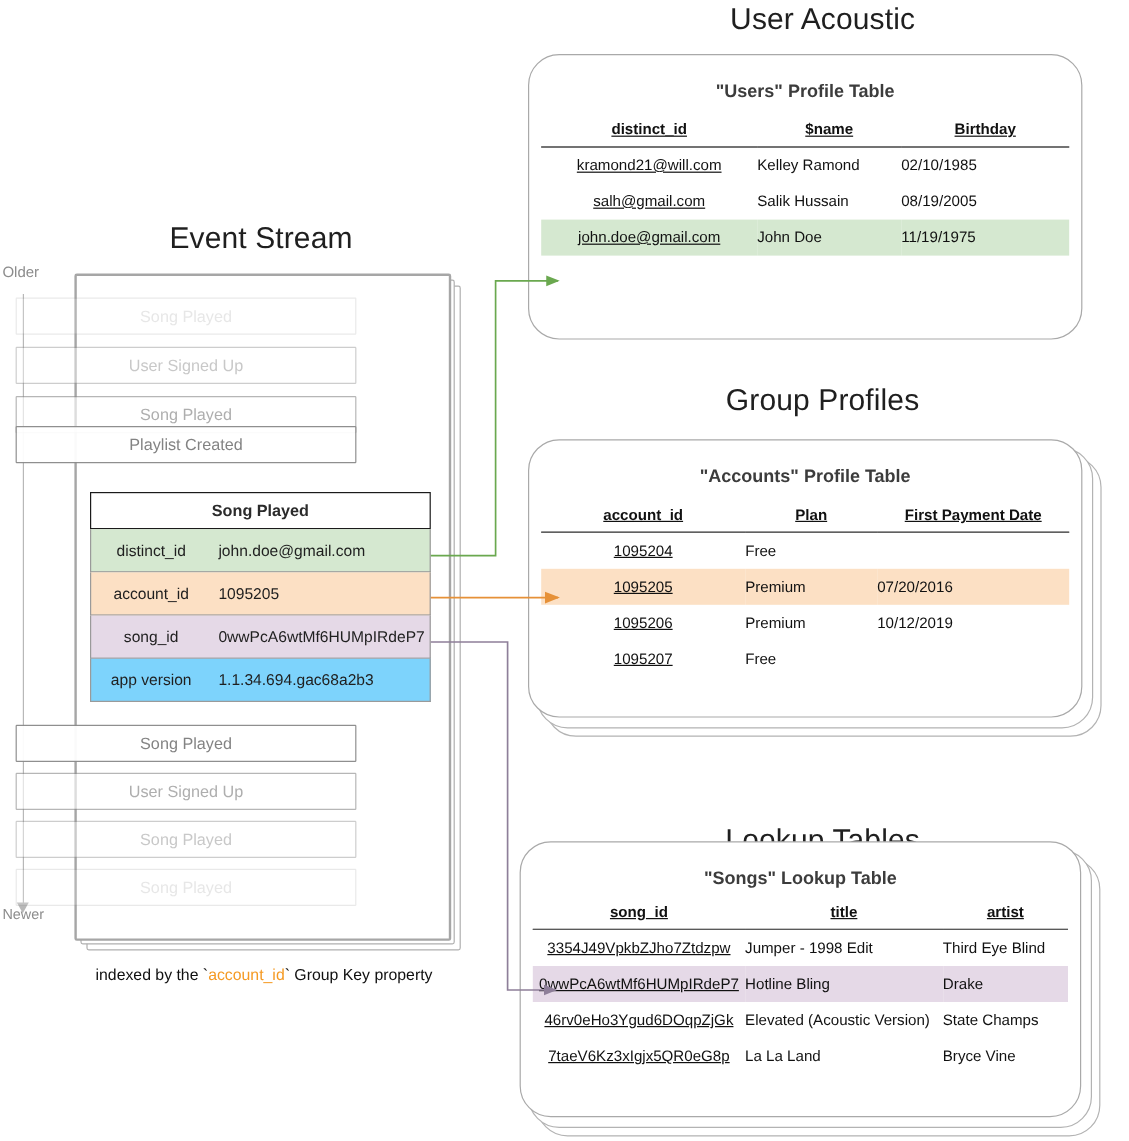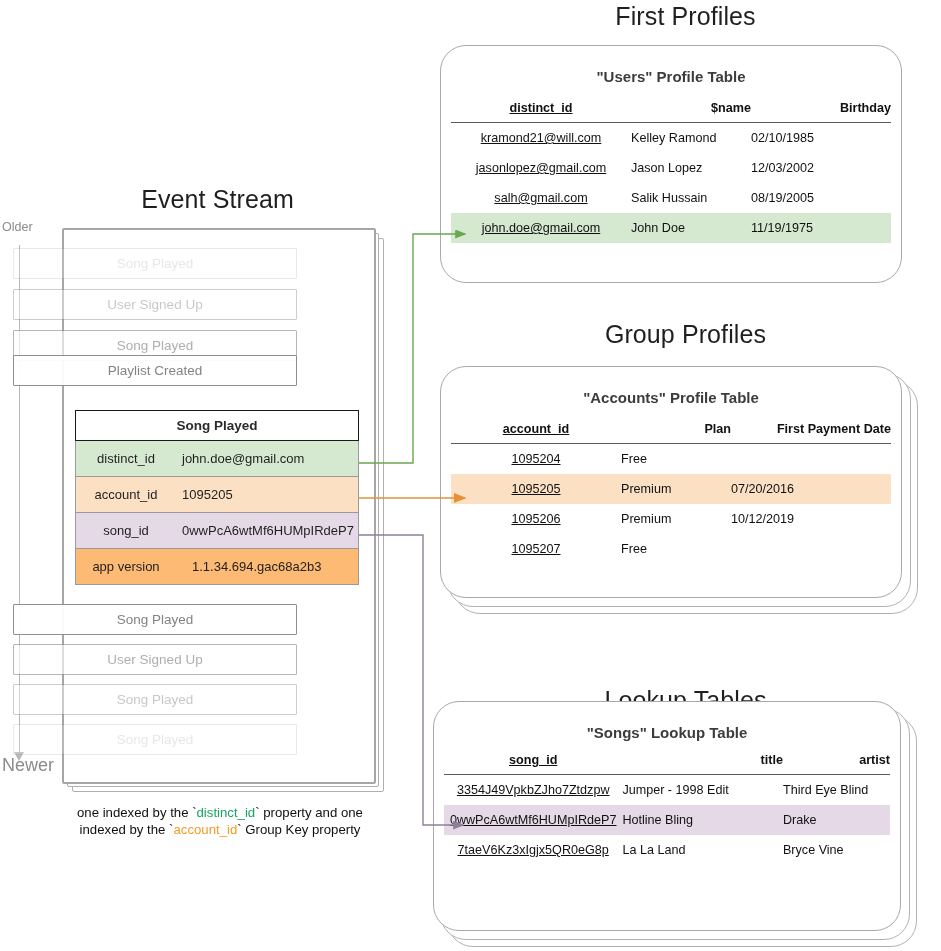--- a/index.html
+++ b/index.html
@@ -63,21 +63,21 @@
   #ev-expanded .prow{
     height:36px;border:1px solid #9a9a9a;border-top:none;
     display:flex;align-items:center;box-sizing:border-box;
     font-size:13px;color:#1f1f1f;
   }
   #ev-expanded .prow .k{width:100px;text-align:center;flex:0 0 100px;}
   #ev-expanded .prow .v{padding-left:6px;}
 
   
   #axis-older{left:2px;top:220px;font-size:12.5px;color:#8c8c8c;}
-  #axis-newer{left:2px;top:755px;font-size:18px;color:#8c8c8c;}
+  #axis-newer{left:2px;top:755px;font-size:12px;color:#8c8c8c;}
   #axis-line{left:19px;top:245px;width:1px;height:510px;background:#b8b8b8;}
   #axis-arrow{
     left:14px;top:752px;width:0;height:0;
     border-left:5.5px solid transparent;border-right:5.5px solid transparent;
     border-top:9px solid #b8b8b8;
   }
 
   
   #caption{
     left:48px;top:804px;width:344px;
@@ -103,21 +103,21 @@
   }
 
   table.tbl{
     border-collapse:collapse;
     margin:0 auto;
     font-size:12.6px;
     color:#111;
   }
   table.tbl th{
     font-weight:bold;font-size:12.6px;color:#111;
-    padding:6px 0 7px 0;text-align:right;white-space:nowrap;
+    padding:6px 0 7px 0;text-align:center;white-space:nowrap;text-decoration:underline;
   }
   table.tbl th.u{text-decoration:underline;text-align:center;}
   table.tbl thead tr{border-bottom:1.6px solid #5a5a5a;}
   table.tbl td{
     padding:0;height:30px;vertical-align:middle;white-space:nowrap;
   }
   table.tbl td.idc{text-align:center;}
   table.tbl td.idc span{text-decoration:underline;}
   tr.hl-green td{background:#d5e8d0;}
   tr.hl-orange td{background:#fce0c4;}
@@ -152,59 +152,53 @@
     <span class="v">john.doe@gmail.com</span>
   </div>
   <div class="prow" style="background:#fce0c4;">
     <span class="k">account_id</span>
     <span class="v">1095205</span>
   </div>
   <div class="prow" style="background:#e5d9e7;">
     <span class="k">song_id</span>
     <span class="v">0wwPcA6wtMf6HUMpIRdeP7</span>
   </div>
-  <div class="prow" style="background:#fdba74;gap:10px;">
+  <div class="prow" style="background:#7dd3fc;">
     <span class="k">app version</span>
     <span class="v">1.1.34.694.gac68a2b3</span>
   </div>
 </div>
 
 <div class="abs ev f4" style="top:604px;">Song Played</div>
 <div class="abs ev f3" style="top:644px;">User Signed Up</div>
 <div class="abs ev f2" style="top:684px;">Song Played</div>
 <div class="abs ev f1" style="top:724px;">Song Played</div>
 
 <div class="abs" id="caption">
-  <div><span>one indexed by the `</span><span class="c-green">distinct_id</span><span>` property and one</span></div>
   <div><span>indexed by the `</span><span class="c-orange">account_id</span><span>` Group Key property</span></div>
 </div>
 
-<div class="abs section-title" style="left:430px;top:2px;width:511px;">First Profiles</div>
+<div class="abs section-title" style="left:430px;top:2px;width:511px;">User Acoustic</div>
 
 <div class="card-group" style="left:440px;top:45px;width:470px;height:240px;">
   <div class="card" style="width:462px;height:238px;">
     <div class="card-title">"Users" Profile Table</div>
     <table class="tbl" style="width:440px;margin-top:10px;">
       <thead>
           <tr>
         <th class="u" style="width:180px;">distinct_id</th>
         <th style="width:120px;">$name</th>
         <th style="width:140px;">Birthday</th>
       </tr>
         </thead>
       <tbody>
         <tr>
           <td class="idc"><span>kramond21@will.com</span></td>
           <td>Kelley Ramond</td>
           <td>02/10/1985</td>
-        </tr>
-        <tr>
-          <td class="idc"><span>jasonlopez@gmail.com</span></td>
-          <td>Jason Lopez</td>
-          <td>12/03/2002</td>
         </tr>
         <tr>
           <td class="idc"><span>salh@gmail.com</span></td>
           <td>Salik Hussain</td>
           <td>08/19/2005</td>
         </tr>
         <tr class="hl-green">
           <td class="idc"><span>john.doe@gmail.com</span></td>
           <td>John Doe</td>
           <td>11/19/1975</td>
@@ -275,20 +269,25 @@
           <td class="idc"><span>3354J49VpkbZJho7Ztdzpw</span></td>
           <td>Jumper - 1998 Edit</td>
           <td>Third Eye Blind</td>
         </tr>
         <tr class="hl-purple">
           <td class="idc"><span>0wwPcA6wtMf6HUMpIRdeP7</span></td>
           <td>Hotline Bling</td>
           <td>Drake</td>
         </tr>
         <tr>
+          <td class="idc"><span>46rv0eHo3Ygud6DOqpZjGk</span></td>
+          <td>Elevated (Acoustic Version)</td>
+          <td>State Champs</td>
+        </tr>
+        <tr>
           <td class="idc"><span>7taeV6Kz3xIgjx5QR0eG8p</span></td>
           <td>La La Land</td>
           <td>Bryce Vine</td>
         </tr>
       </tbody>
     </table>
   </div>
 </div>
 
 <svg id="connectors" viewBox="0 0 941 951">

